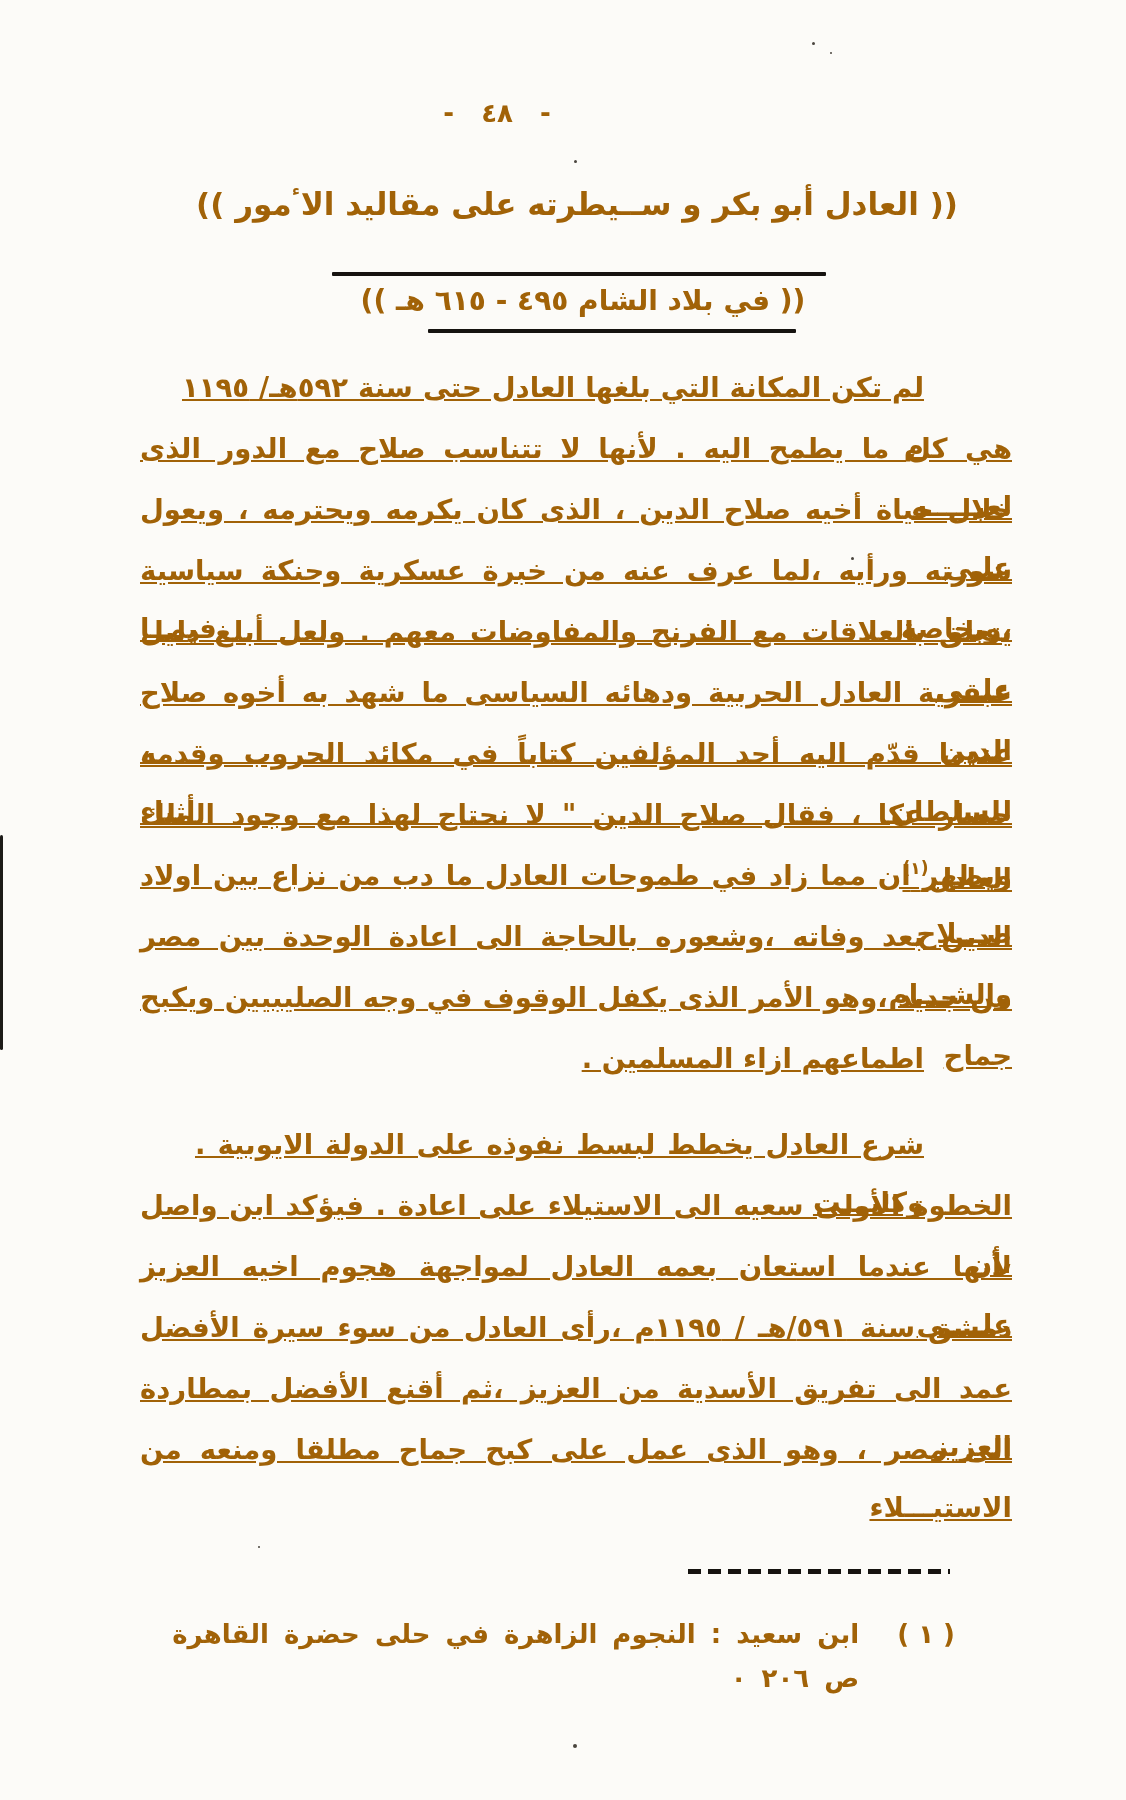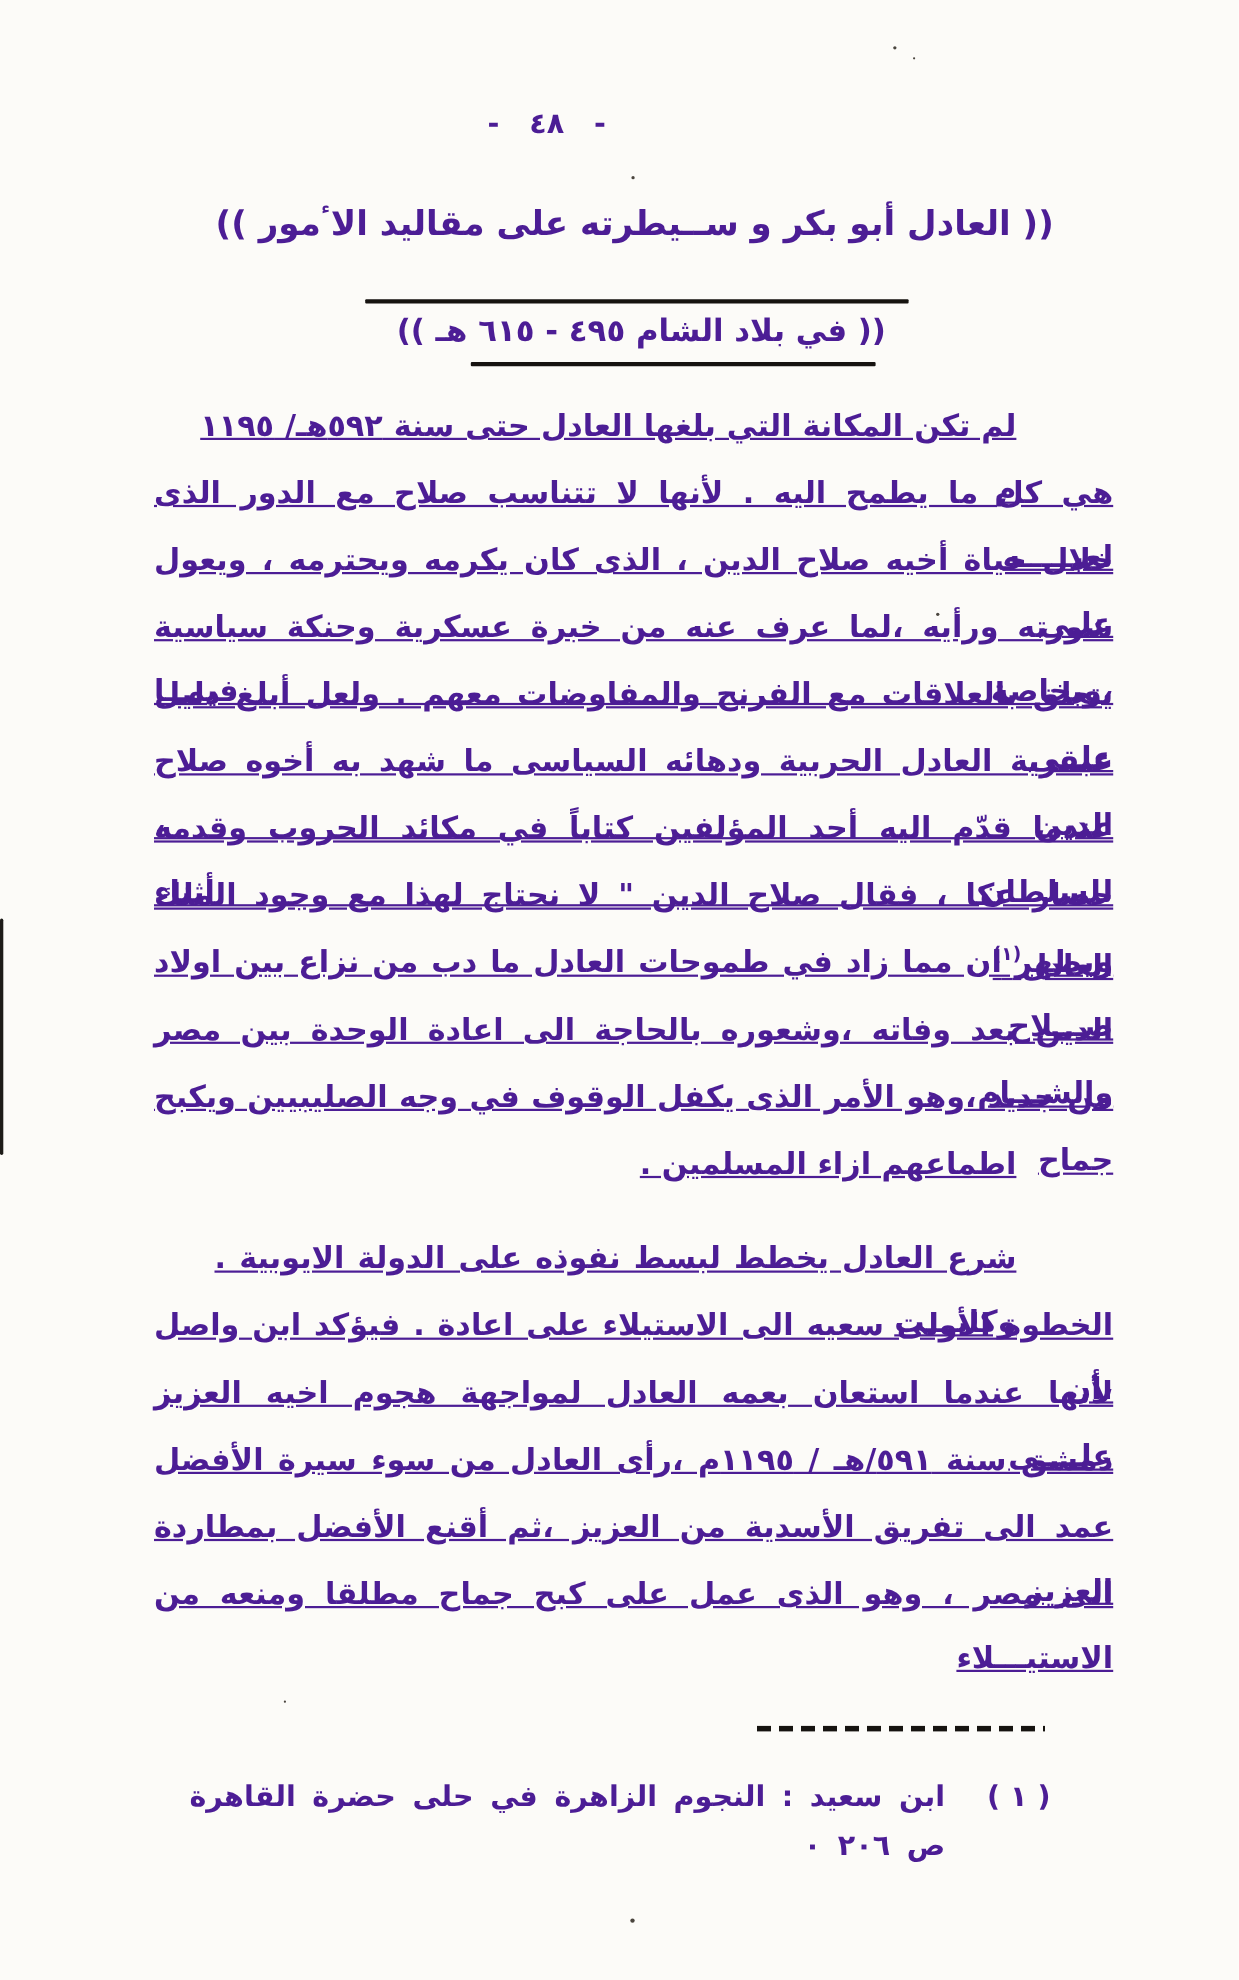--- a/index.html
+++ b/index.html
@@ -1,21 +1,21 @@
 <!DOCTYPE html>
 <html lang="ar"><head>
 <meta charset="utf-8">
 <style>
   html,body{margin:0;padding:0;}
   .sheet{
     position:relative;
     width:1126px;height:1800px;
     background:#fcfbf8;
     font-family:"DejaVu Sans",sans-serif;
-    color:#4c1d95;
+    color:#a16207;
     overflow:hidden;
   }
   
   .pagenum{
     position:absolute;top:98px;left:0;width:100%;
     text-align:center;direction:rtl;
     font-size:26px;font-weight:bold;word-spacing:18px;
     transform:translateX(-66px);
   }
   

